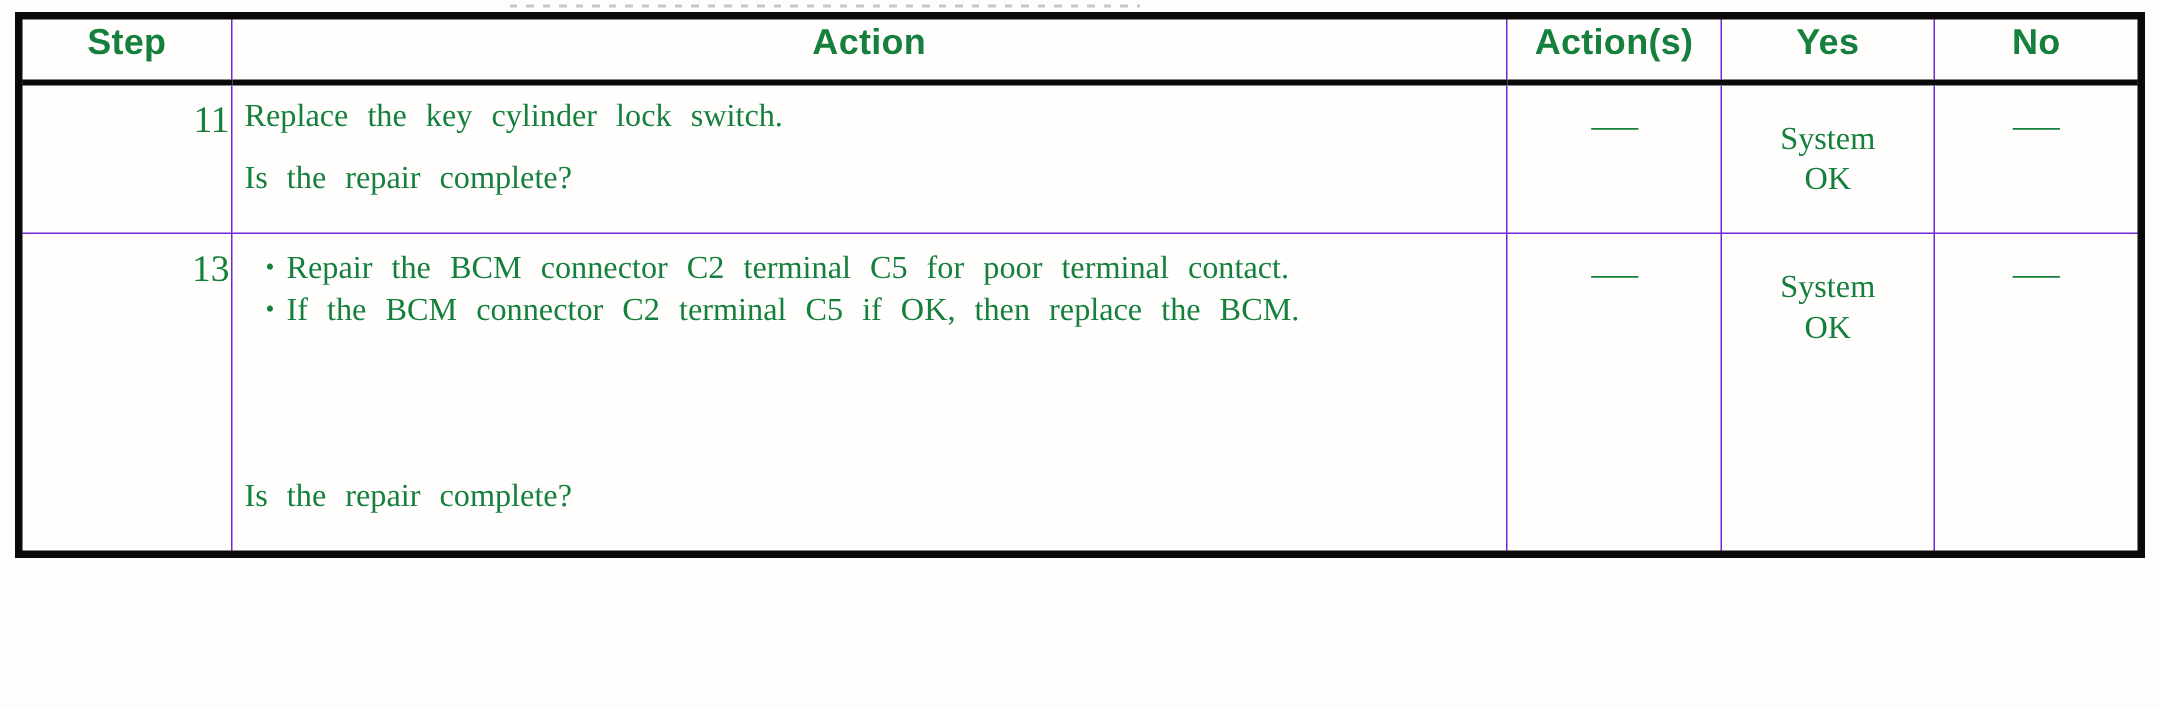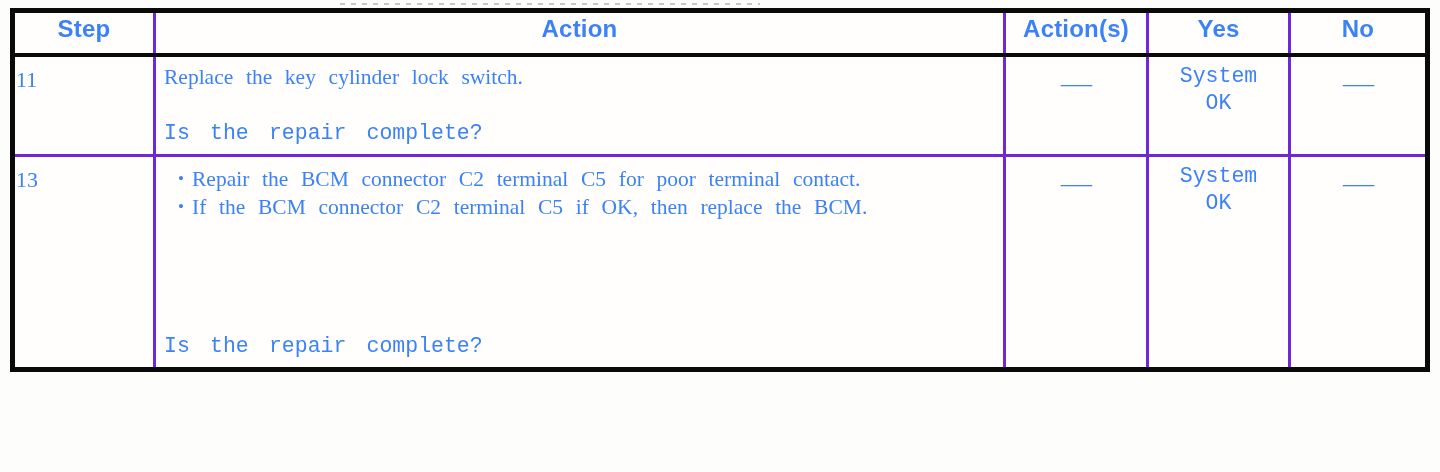--- a/index.html
+++ b/index.html
@@ -19,47 +19,47 @@
     left: 10px;
     top: 8px;
     width: 1415px;
     border-collapse: collapse;
     table-layout: fixed;
     border: 5px solid #0a0a0a;
     background: #fffefd;
   }
   .diag-table th,
   .diag-table td {
-    border: 3px solid #6d28d9;
+    border: 1px solid #6d28d9;
     vertical-align: top;
-    color: #3b82f6;
+    color: #15803d;
     overflow: hidden;
   }
   .diag-table th {
     font-family: "Liberation Sans", sans-serif;
     font-weight: bold;
     font-size: 24px;
     text-align: center;
     height: 34px;
     padding: 2px 2px 4px 2px;
     border-bottom: 4px solid #0a0a0a;
     letter-spacing: 0.2px;
   }
   .serif {
     font-family: "Liberation Serif", "DejaVu Serif", serif;
     font-size: 21.5px;
     word-spacing: 0.34em;
     line-height: 1.32;
     margin-left: 36px;
   }
   td.step-cell {
-    text-align: left;
+    text-align: right;
     padding-top: 10px;
     font-family: "Liberation Serif", "DejaVu Serif", serif;
-    font-size: 22px;
+    font-size: 25px;
   }
   td.action-cell {
     position: relative;
     padding: 6px 10px 6px 8px;
   }
   .action-text {
     margin: 0;
   }
   .bullet-list {
     margin: 2px 0 0 14px;
@@ -73,37 +73,35 @@
     width: 14px;
     font-size: 17px;
     line-height: 28px;
   }
   .bullet-text {
     max-width: 742px;
   }
   .question-text {
     position: absolute;
     left: 8px;
-    bottom: 6px;
+    bottom: 22px;
     white-space: nowrap;
-    font-family: Liberation Mono, monospace;
   }
   td.center-cell {
     text-align: center;
   }
   .dash-glyph {
     display: inline-block;
     padding-top: 11px;
     font-size: 23px;
     transform: scaleX(1.35);
   }
   .yes-text {
-    padding-top: 5px;
+    padding-top: 21px;
     line-height: 27px;
-    font-family: Liberation Mono, monospace;
   }
   tr.row-11 { height: 100px; }
   tr.row-12 { height: 98px; }
   tr.row-13 { height: 214px; }
   
   .scan-noise-top {
     position: absolute;
     left: 340px;
     top: 3px;
     width: 420px;

